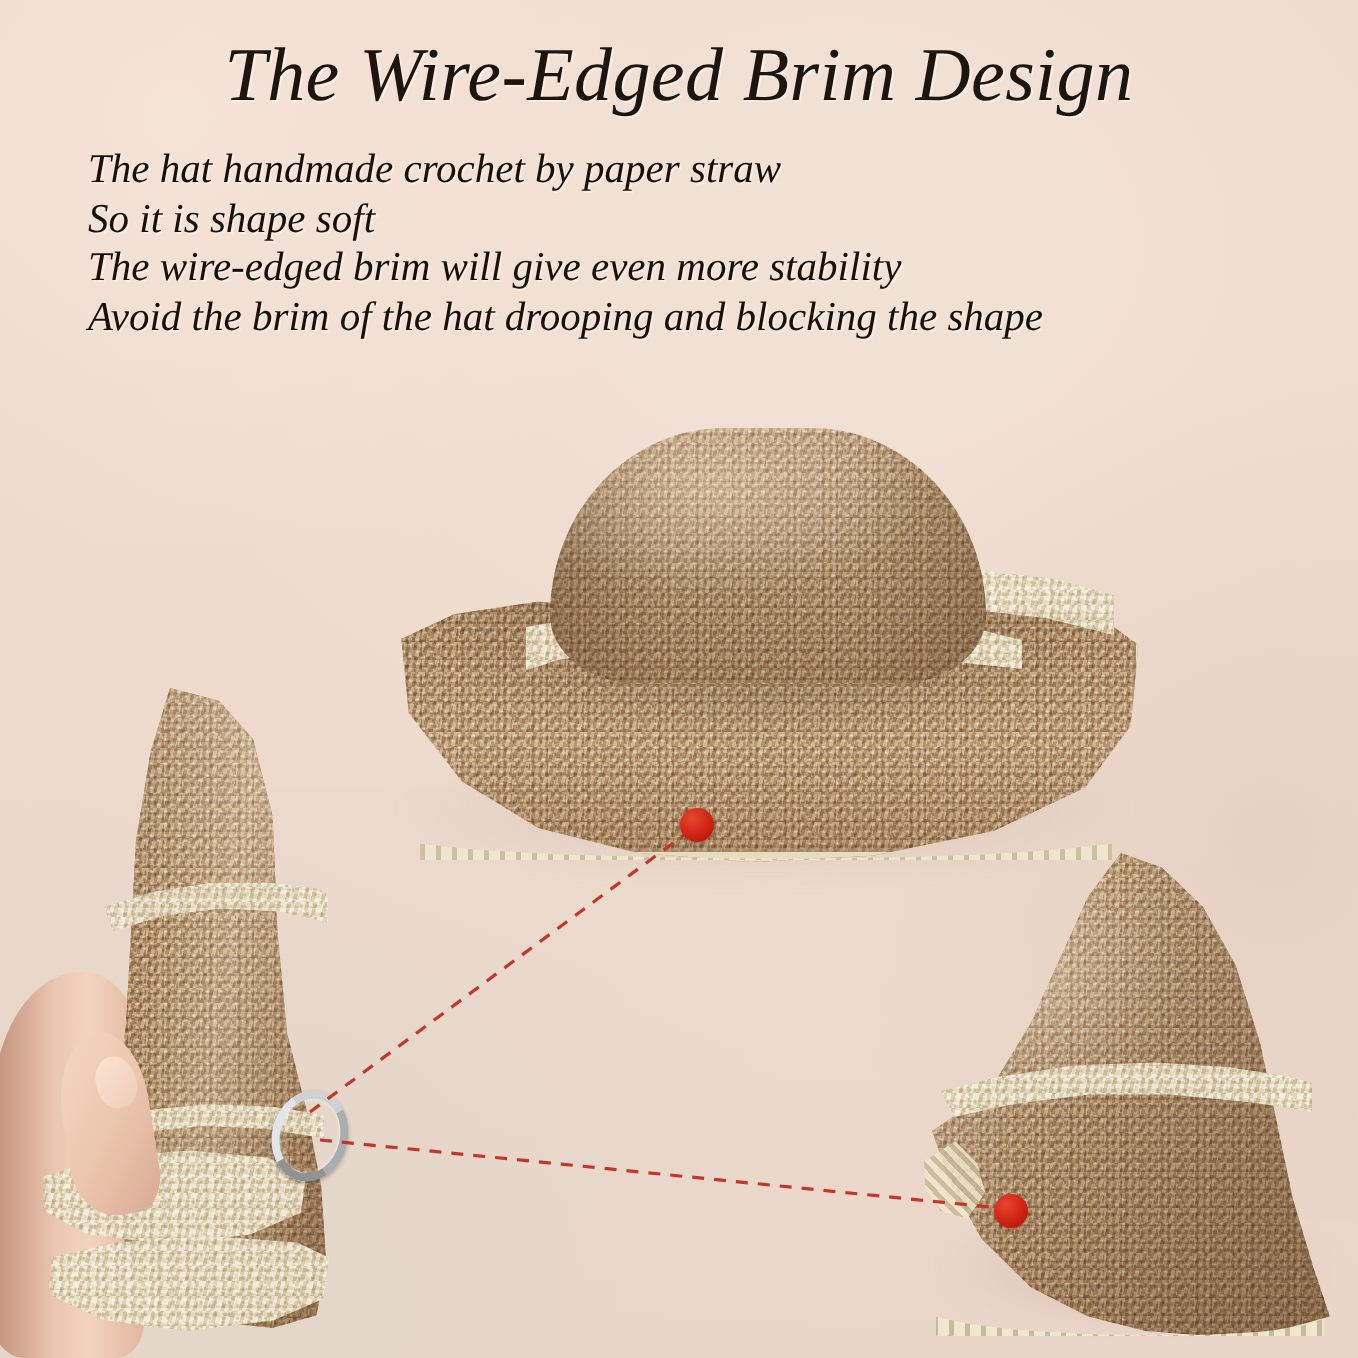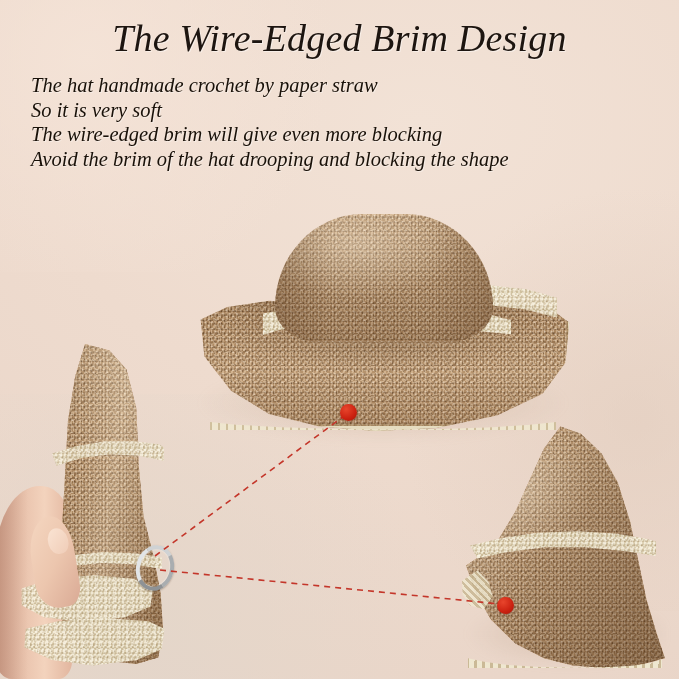--- a/index.html
+++ b/index.html
@@ -51,21 +51,21 @@
     font-style: italic;
     font-size: 38px;
     line-height: 44px;
     letter-spacing: .2px;
     color: #1d1510;
     text-shadow: 1px 1px 0 rgba(255,255,255,.45);
     white-space: nowrap;
   }
   .body-lines {
     position: absolute;
-    left: 31px;
+    left: 44px;
     top: 73px;
     width: 608px;
   }
   .body-line {
     font-style: italic;
     font-size: 20.5px;
     line-height: 24.5px;
     color: #191109;
     white-space: nowrap;
     text-shadow: 1px 1px 0 rgba(255,255,255,.4);
@@ -389,22 +389,22 @@
 
   <div class="bg-base"></div>
   <div class="bg-warm-tl"></div>
   <div class="bg-cool-bl"></div>
   <div class="bg-shadow-r"></div>
 
   <div class="title">The Wire-Edged Brim Design</div>
 
   <div class="body-lines">
     <div class="body-line">The hat handmade crochet by paper straw</div>
-    <div class="body-line">So it is very soft</div>
-    <div class="body-line">The wire-edged brim will give even more blocking</div>
+    <div class="body-line">So it is shape soft</div>
+    <div class="body-line">The wire-edged brim will give even more stability</div>
     <div class="body-line">Avoid the brim of the hat drooping and blocking the shape</div>
   </div>
 
   <div class="hat-main">
     <div class="hm-shadow"></div>
     <div class="hm-brim knit-tan">
       <div class="hm-brim-shade"></div>
     </div>
     <div class="hm-brim-edge"></div>
     <div class="hm-brim-scallop"></div>

